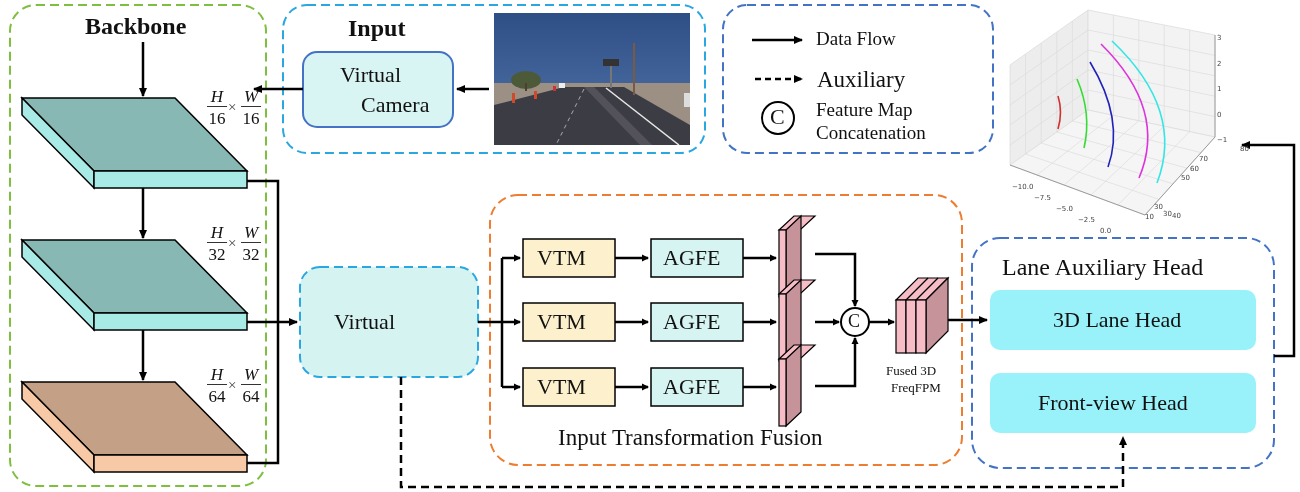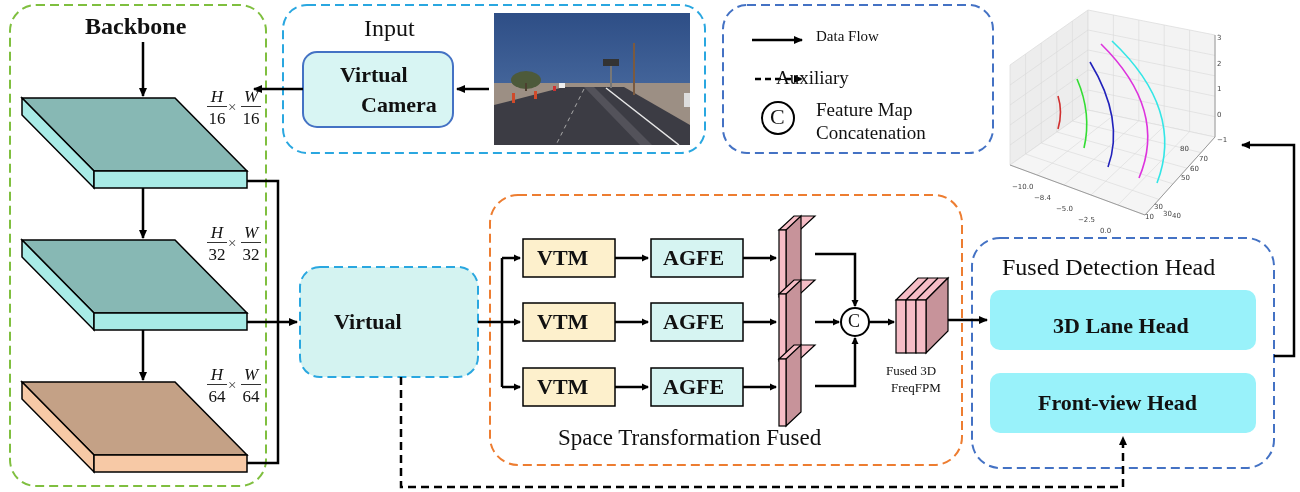--- a/index.html
+++ b/index.html
@@ -1,21 +1,21 @@
 <!DOCTYPE html>
 <html><head>
 <meta charset="utf-8">
 <style>
   html, body { margin: 0; padding: 0; background: #ffffff; }
   body { width: 1300px; height: 492px; position: relative; overflow: hidden;
          font-family: "Liberation Serif", "DejaVu Serif", serif; color: #111; }
   #canvas { position: absolute; left: 0; top: 0; }
   .lbl { position: absolute; white-space: nowrap; line-height: 1; }
   .title { font-size: 24px; }
-  .box-text { font-size: 22px; font-weight: bold; }
+  .box-text { font-size: 22px; }
   .small { font-size: 15px; }
   .frac { position: absolute; font-size: 17px; font-style: italic; text-align: center; width: 20px; }
   .frac-den { font-style: normal; }
   .frac-bar { position: absolute; height: 1px; background: #333; width: 20px; }
   .times { position: absolute; font-size: 15px; color: #444; }
   .tick { position: absolute; font-family: "DejaVu Sans", sans-serif; font-size: 7px; color: #444; }
   .photo { position: absolute; left: 494px; top: 13px; width: 196px; height: 132px; overflow: hidden; }
 </style>
 </head>
 <body>
@@ -216,62 +216,62 @@
 <div>
   <div class="frac" style="left:207px; top:365px;">H</div>
   <div class="frac-bar" style="left:207px; top:384px;"></div>
   <div class="frac frac-den" style="left:207px; top:387px;">64</div>
   <div class="times" style="left:228px; top:377px;">×</div>
   <div class="frac" style="left:241px; top:365px;">W</div>
   <div class="frac-bar" style="left:241px; top:384px;"></div>
   <div class="frac frac-den" style="left:241px; top:387px;">64</div>
 </div>
 
-<div class="lbl title" style="left:364px; top:16px;">Input</div>
+<div class="lbl title" style="left:348px; top:16px;font-weight:bold;">Input</div>
 <div class="lbl box-text" style="left:340px; top:64px;">Virtual</div>
 <div class="lbl box-text" style="left:333px; top:94px;margin-left:28px;">Camera</div>
 
-<div class="lbl" style="left:816px; top:29px; font-size:15px;">Data Flow</div>
-<div class="lbl" style="left:776px; top:68px; font-size:19px;">Auxiliary</div>
+<div class="lbl" style="left:816px; top:29px; font-size:19px;">Data Flow</div>
+<div class="lbl" style="left:817px; top:68px; font-size:23px;">Auxiliary</div>
 <div class="lbl" style="left:770px; top:106px; font-size:22px;">C</div>
 <div class="lbl" style="left:816px; top:100px; font-size:19px;">Feature Map</div>
 <div class="lbl" style="left:816px; top:123px; font-size:19px;">Concatenation</div>
 
 <div class="lbl box-text" style="left:334px; top:311px;">Virtual</div>
 
 <div id="stf-labels">
     <div class="lbl box-text" style="left: 537px; top: 247px;">VTM</div>
     <div class="lbl box-text" style="left: 663px; top: 247px;">AGFE</div>
     <div class="lbl box-text" style="left: 537px; top: 311px;">VTM</div>
     <div class="lbl box-text" style="left: 663px; top: 311px;">AGFE</div>
     <div class="lbl box-text" style="left: 537px; top: 376px;">VTM</div>
     <div class="lbl box-text" style="left: 663px; top: 376px;">AGFE</div>
   </div>
 
-<div class="lbl" style="left:558px; top:426px; font-size:23px;">Space Transformation Fused</div>
+<div class="lbl" style="left:558px; top:426px; font-size:23px;">Input Transformation Fusion</div>
 <div class="lbl" style="left:848px; top:312px; font-size:18px;">C</div>
 <div class="lbl small" style="left:886px; top:364px; font-size:13px;">Fused 3D</div>
 <div class="lbl small" style="left:891px; top:381px; font-size:13px;">FreqFPM</div>
 
-<div class="lbl title" style="left:1002px; top:255px;">Fused Detection Head</div>
-<div class="lbl box-text" style="left:1053px; top:309px;margin-top:6px;">3D Lane Head</div>
+<div class="lbl title" style="left:1002px; top:255px;">Lane Auxiliary Head</div>
+<div class="lbl box-text" style="left:1053px; top:309px;">3D Lane Head</div>
 <div class="lbl box-text" style="left:1038px; top:392px;">Front-view Head</div>
 
 <div id="plot-ticks">
     <div class="tick" style="left: 1012px; top: 183px;">−10.0</div>
-    <div class="tick" style="left: 1034px; top: 194px;">−8.4</div>
+    <div class="tick" style="left: 1034px; top: 194px;">−7.5</div>
     <div class="tick" style="left: 1056px; top: 205px;">−5.0</div>
     <div class="tick" style="left: 1078px; top: 216px;">−2.5</div>
     <div class="tick" style="left: 1100px; top: 227px;">0.0</div>
     <div class="tick" style="left: 1145px; top: 213px;">10</div>
     <div class="tick" style="left: 1154px; top: 203.3px;">30</div>
     <div class="tick" style="left: 1163px; top: 210px; text-align: center;">30</div>
     <div class="tick" style="left: 1172px; top: 188px; margin-top: 24px;">40</div>
     <div class="tick" style="left: 1181px; top: 174.2px;">50</div>
     <div class="tick" style="left: 1190px; top: 164.5px;">60</div>
     <div class="tick" style="left: 1199px; top: 154.8px;">70</div>
-    <div class="tick" style="left: 1180px; top: 145.1px;">80</div>
+    <div class="tick" style="left: 1240px; top: 145.1px;">80</div>
     <div class="tick" style="left: 1217px; top: 34px;">3</div>
     <div class="tick" style="left: 1217px; top: 59.5px;">2</div>
     <div class="tick" style="left: 1217px; top: 85px;">1</div>
     <div class="tick" style="left: 1217px; top: 110.5px;">0</div>
     <div class="tick" style="left: 1217px; top: 136px;">−1</div>
   </div>
 
 </body></html>

